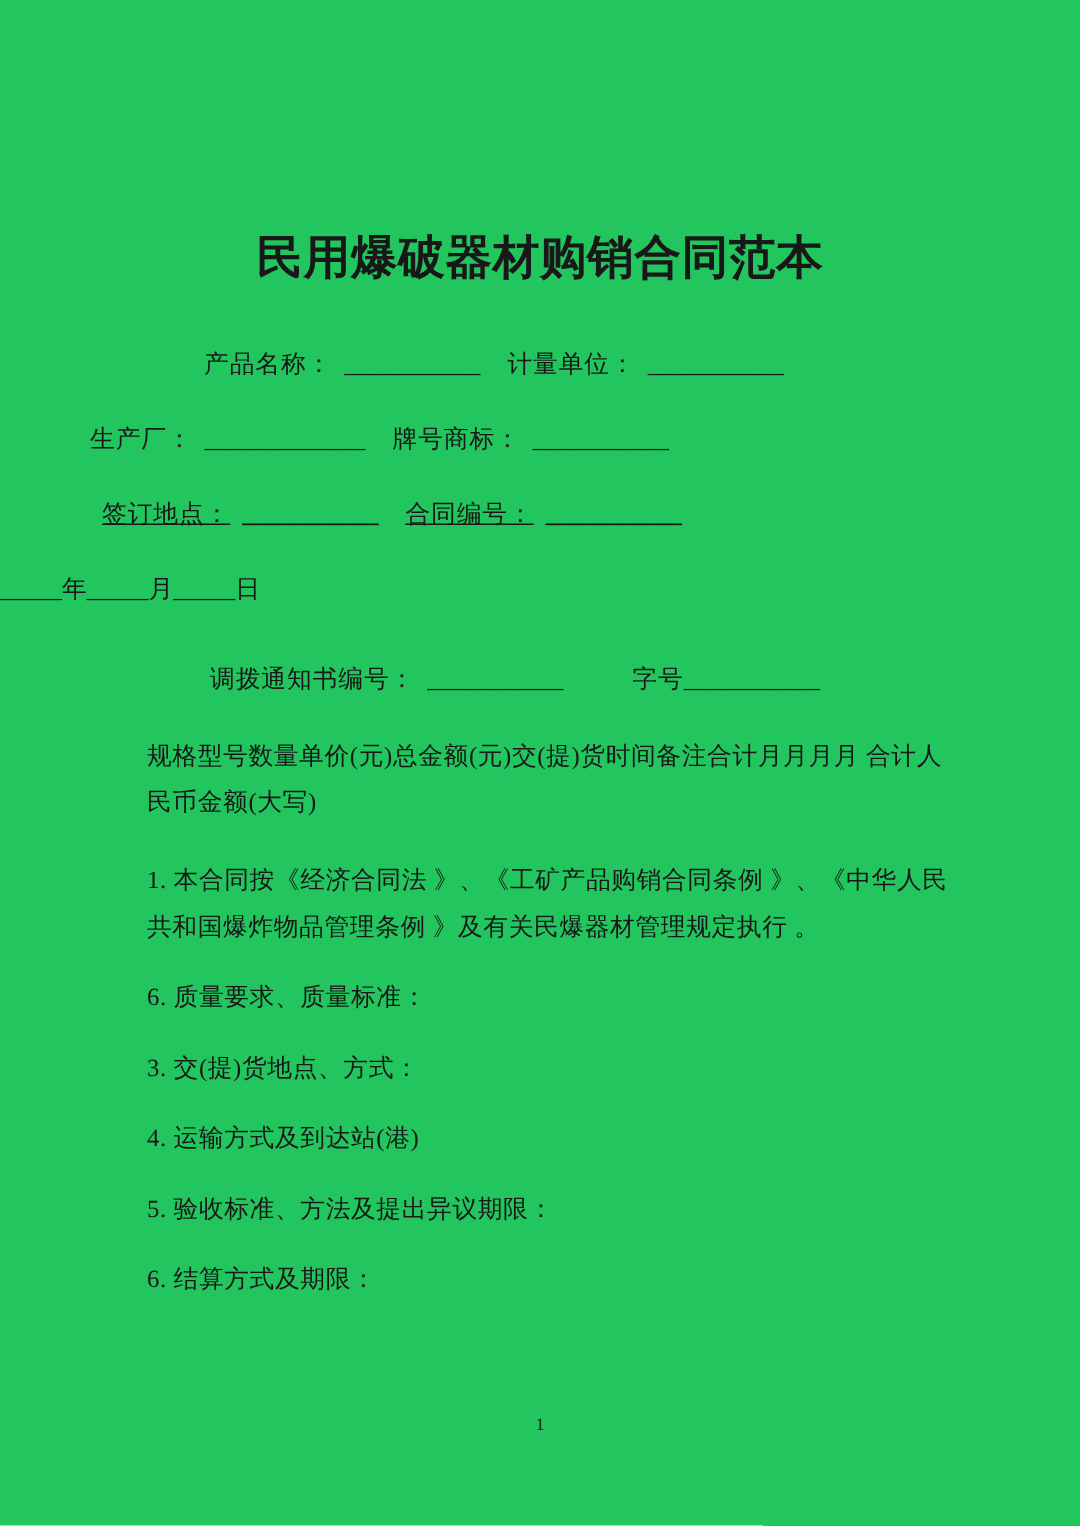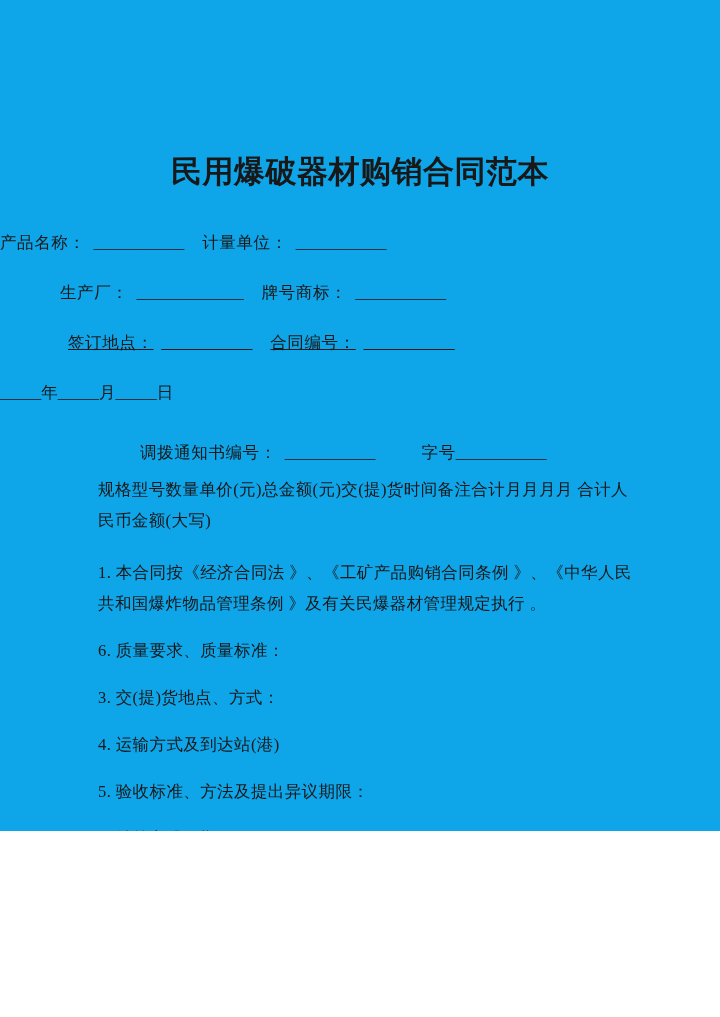--- a/index.html
+++ b/index.html
@@ -3,22 +3,22 @@
 <meta charset="utf-8">
 <style>
   html, body {
     margin: 0;
     padding: 0;
     background: #ffffff;
   }
   .page {
     position: relative;
     width: 720px;
-    height: 831px;
-    background: #0ea5e9;
+    height: 1017px;
+    background: #22c55e;
     margin: 0 auto;
     overflow: hidden;
     font-family: "Liberation Serif", "DejaVu Serif", serif;
     color: #181818;
     -webkit-font-smoothing: antialiased;
   }
 
   
   .doc-title {
     position: absolute;
@@ -41,21 +41,21 @@
     left: 0;
     width: 720px;
   }
   .form-row {
     font-size: 16.5px;
     line-height: 22px;
     letter-spacing: 0.6px;
     white-space: nowrap;
     margin-bottom: 28px;
   }
-  .form-row.r1 { }
+  .form-row.r1 { padding-left: 136px; }
   .form-row.r2 { padding-left: 60px; }
   .form-row.r3 { padding-left: 68px; text-decoration: underline; }
   .form-row.r4 { }
   .form-row.r5 { padding-left: 140px; margin-bottom: 26px; margin-top: 38px; }
 
   .fl  { }             
   .ul  { letter-spacing: 0px; }  
   .gap-sm { display: inline-block; width: 8px; }
   .gap-md { display: inline-block; width: 18px; }
   .gap-lg { display: inline-block; width: 46px; }
@@ -65,21 +65,21 @@
     position: absolute;
     top: 474px;
     left: 98px;
     width: 534px;
   }
   .para {
     font-size: 16.5px;
     line-height: 31px;
     letter-spacing: 0.4px;
     text-align: left;
-    margin: 0 0 16px 0;
+    margin: 14px 0 16px 0;
   }
   .para.table-run { margin-bottom: 21px; }
   .para.clause { margin-bottom: 16px; }
 
   
   .page-number {
     position: absolute;
     top: 943px;
     left: 0;
     width: 720px;

